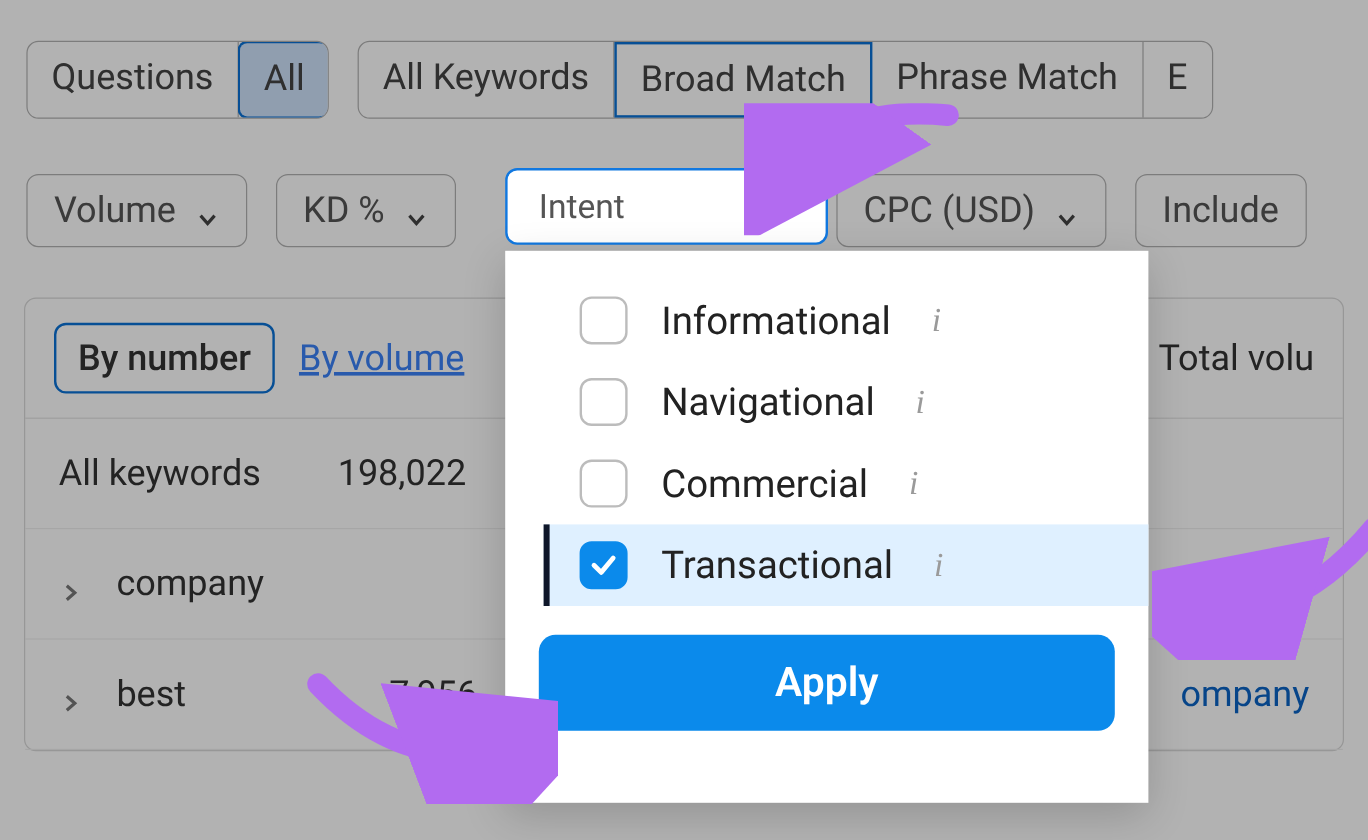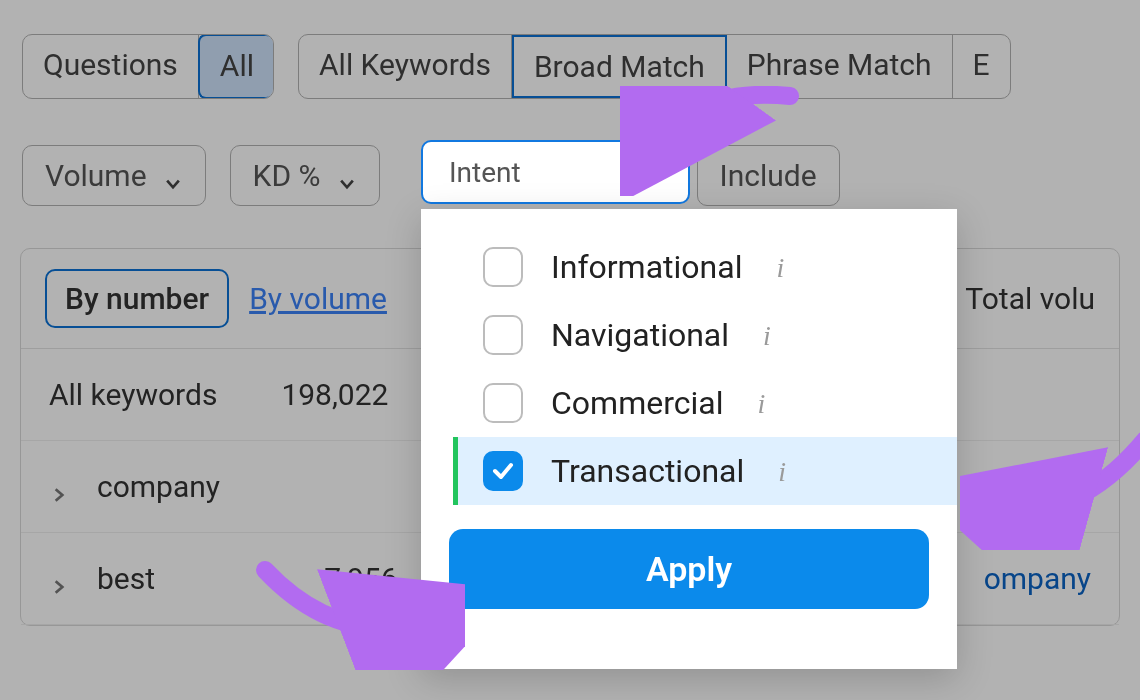--- a/index.html
+++ b/index.html
@@ -76,21 +76,21 @@
 
   .dropdown{
     left:421px; top:209px; width:536px; height:460px;
     box-shadow:0 10px 34px rgba(0,0,0,0.18);
     padding:24px 0 24px 0;
   }
   .opt{
     display:flex;align-items:center;gap:28px;padding:14px 30px;font-size:32px;color:#222;margin-left:32px;
   }
   .opt .cb{width:40px;height:40px;border:2px solid #bcbcbc;border-radius:10px;flex-shrink:0;position:relative;}
-  .opt.checked{background:#dff0ff;border-left:5px solid #22c55e;padding-left:25px;}
+  .opt.checked{background:#dff0ff;border-left:5px solid #0f172a;padding-left:25px;}
   .opt.checked .cb{background:#0b8aeb;border-color:#0b8aeb;}
   .opt.checked .cb svg{position:absolute;inset:6px;color:#fff;}
   .info-i{width:20px;height:30px;color:#9a9a9a;font-style:italic;font-family:Georgia,serif;font-size:28px;margin-left:6px;}
   .apply-btn{
     margin:24px 28px 0 28px; height:80px; border-radius:14px;
     background:#0b8aeb;color:#fff;font-size:34px;font-weight:600;
     display:flex;align-items:center;justify-content:center;
   }
 
   .arrow{position:absolute;z-index:30;pointer-events:none;}
@@ -120,20 +120,26 @@
             <polyline points="5 8 12 16 19 8"></polyline>
           </svg></span>
     </div>
     <div class="filter-pill">
       <span>KD %</span>
       <span class="chev"><svg viewBox="0 0 24 24" fill="none" stroke="#444" stroke-width="3.2">
             <polyline points="5 8 12 16 19 8"></polyline>
           </svg></span>
     </div>
     <div class="filter-pill" style="visibility:hidden;width:269px;"></div>
+    <div class="filter-pill">
+      <span>CPC (USD)</span>
+      <span class="chev"><svg viewBox="0 0 24 24" fill="none" stroke="#444" stroke-width="3.2">
+            <polyline points="5 8 12 16 19 8"></polyline>
+          </svg></span>
+    </div>
     <div class="filter-pill">
       <span>Include</span>
     </div>
   </div>
 
   <div class="result-area">
     <div class="result-header">
       <span class="bynum">By number</span>
       <span class="byvol">By volume</span>
       <span class="total">Total volu</span>

